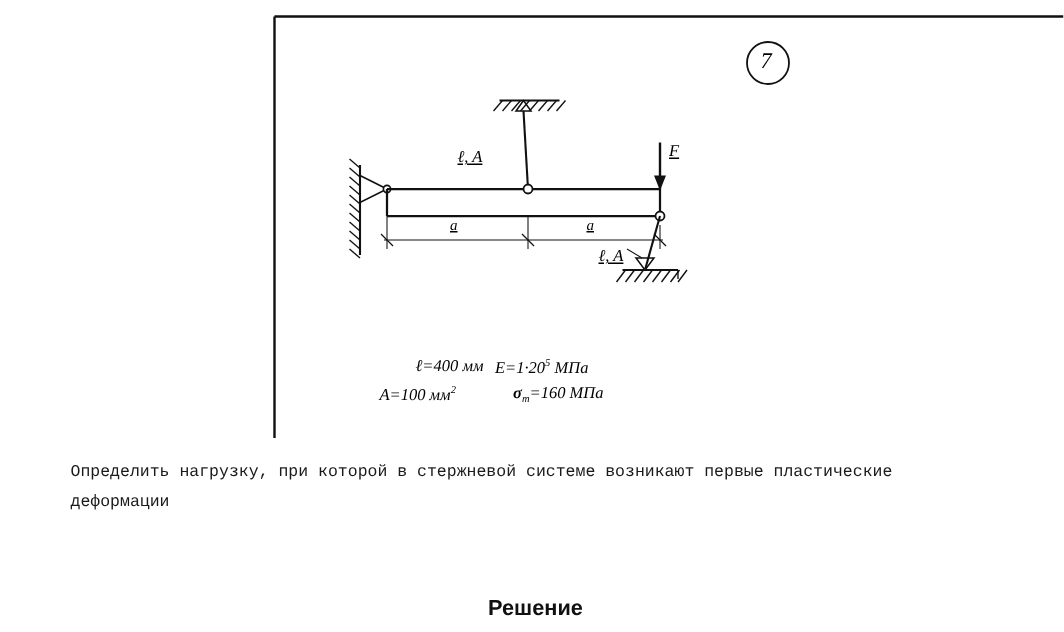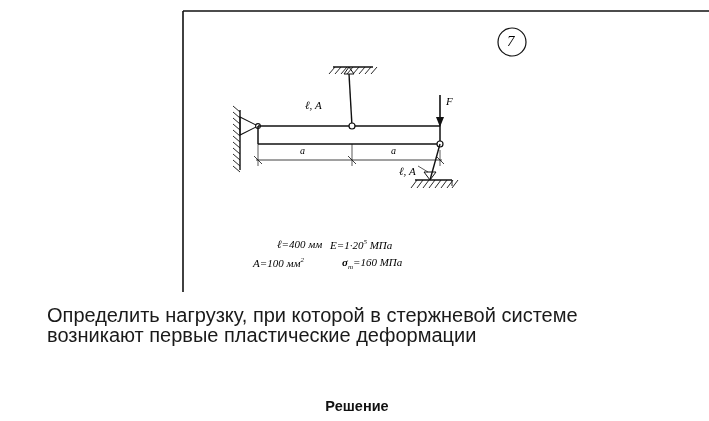--- a/index.html
+++ b/index.html
@@ -33,20 +33,21 @@
     left: 0; top: 0;
   }
   
   .fig-label {
     position: absolute;
     font-family: "Liberation Serif", serif;
     font-style: italic;
     font-size: 11px;
     white-space: nowrap;
     line-height: 1;
+    text-decoration: underline;
   }
   .fig-label.small {
     font-size: 10px;
   }
   .fig-num {
     position: absolute;
     font-family: "Liberation Serif", serif;
     font-style: italic;
     font-size: 15px;
   }
@@ -62,22 +63,22 @@
     font-size: 7px;
     vertical-align: super;
   }
   .data-block sub {
     font-size: 7px;
     vertical-align: sub;
   }
   
   .para {
     position: absolute;
-    font-family: Liberation Sans, sans-serif;
-    font-size: 20px;
+    font-family: Liberation Mono, monospace;
+    font-size: 11px;
     line-height: 20px;
     color: #1a1a1a;
     width: 620px;
   }
   .heading {
     position: absolute;
     font-family: Liberation Sans, sans-serif;
     font-weight: bold;
     font-size: 14.5px;
     width: 620px;

